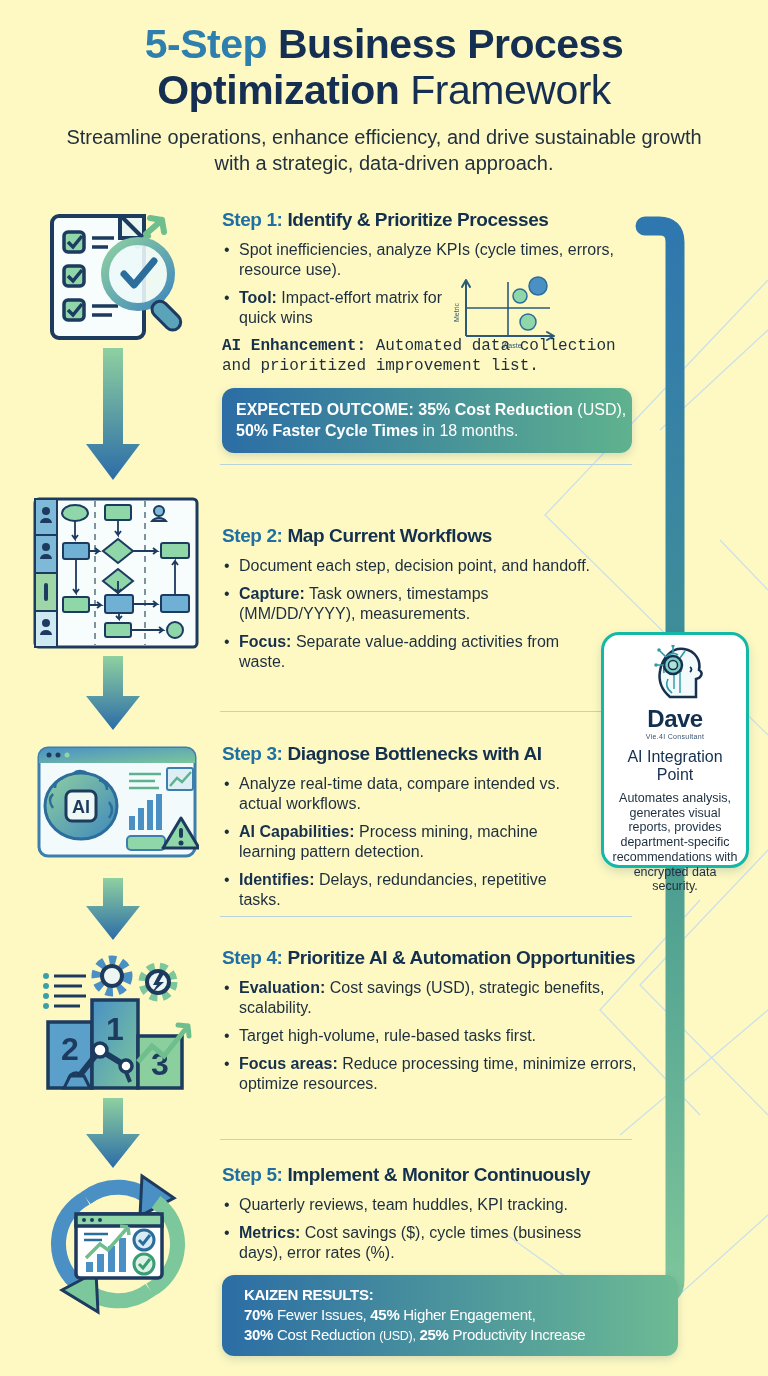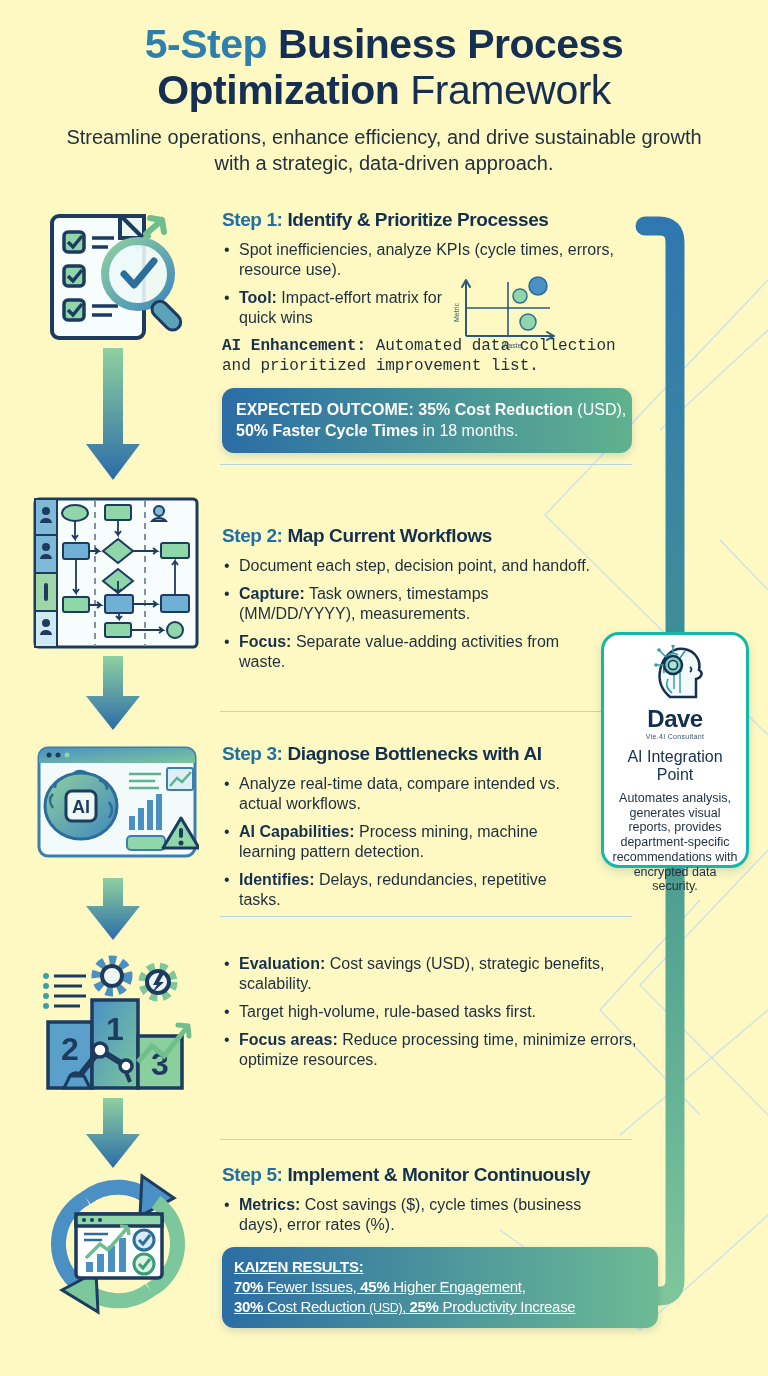--- a/index.html
+++ b/index.html
@@ -22,22 +22,22 @@
   ul.bullets li{position:relative;padding-left:17px;margin-bottom:8px;font-size:16px;line-height:1.25;}
   ul.bullets li::before{content:"•";position:absolute;left:2px;top:0;color:#1d2e3e;}
   b{font-weight:700;color:#16304e;}
   .ai-note{margin-top:4px;font-size:16px;line-height:1.25;font-family:Liberation Mono, monospace;}
   
   .gbox{margin-top:12px;border-radius:12px;color:#ffffff;
         background:linear-gradient(90deg,#2b6da5,#5fb28e);
         box-shadow:0 3px 8px rgba(30,80,110,.18);}
   .gbox b{color:#ffffff;}
   .outcome{width:382px;padding:11px 14px;font-size:16px;line-height:1.35;white-space:nowrap;}
-  .kaizen{width:412px;padding:10px 12px;font-size:15px;line-height:1.35;letter-spacing:-0.3px;white-space:nowrap;
-          background:linear-gradient(90deg,#2b6da5,#6cbb94);text-decoration:underline;}
+  .kaizen{width:412px;padding:10px 22px;font-size:15px;line-height:1.35;letter-spacing:-0.3px;white-space:nowrap;
+          background:linear-gradient(90deg,#2b6da5,#6cbb94);}
   .kaizen .small{font-size:12.5px;font-weight:400;}
   .reg{font-weight:400;color:inherit;}
   
   .divider{position:absolute;left:220px;width:412px;height:1px;background:#b9d3dd;z-index:1;}
   
   .ai-card{position:absolute;left:601px;top:616px;width:148px;height:236px;box-sizing:border-box;
            background:#ffffff;border:3px solid #14b8a6;border-radius:18px;z-index:4;
            box-shadow:0 4px 10px rgba(40,90,110,.18);padding:10px 8px;text-align:center;margin-top:16px;}
   .brand{font-size:24px;font-weight:700;color:#14304f;letter-spacing:-0.5px;margin-top:2px;}
   .tagline{font-size:7px;color:#37536e;letter-spacing:.3px;}
@@ -148,32 +148,34 @@
     <ul class="bullets">
       <li style="width:350px"><b></b><span>Analyze real-time data, compare intended vs. actual workflows.</span></li>
       <li style="width:350px"><b>AI Capabilities:</b><span> Process mining, machine learning pattern detection.</span></li>
       <li style="width:350px"><b>Identifies:</b><span> Delays, redundancies, repetitive tasks.</span></li>
     </ul>
   </div>
 
   <div class="divider" style="top:916px;"></div>
 
   <div class="step" style="top:946px;width:430px;">
+    <div class="step-h wrap"><span class="num">Step 4:</span> <span>Prioritize AI &amp; Automation Opportunities</span></div>
     <ul class="bullets">
       <li><b>Evaluation:</b><span> Cost savings (USD), strategic benefits, scalability.</span></li>
       <li><b></b><span>Target high-volume, rule-based tasks first.</span></li>
       <li><b>Focus areas:</b><span> Reduce processing time, minimize errors, optimize resources.</span></li>
     </ul>
   </div>
 
   <div class="divider" style="top:1139px;"></div>
 
   <div class="step" style="top:1163px;width:440px;">
     <div class="step-h"><span class="num">Step 5:</span> <span>Implement &amp; Monitor Continuously</span></div>
     <ul class="bullets">
+      <li><b></b><span>Quarterly reviews, team huddles, KPI tracking.</span></li>
       <li style="width:360px"><b>Metrics:</b><span> Cost savings ($), cycle times (business days), error rates (%).</span></li>
     </ul>
     <div class="gbox kaizen">
       <b>KAIZEN RESULTS:</b><br>
       <b>70%</b><span class="reg"> Fewer Issues, </span><b>45%</b><span class="reg"> Higher Engagement,</span><br>
       <b>30%</b><span class="reg"> Cost Reduction </span><span class="small">(USD),</span><b> 25%</b><span class="reg"> Productivity Increase</span>
     </div>
   </div>
 
   <svg class="iconbox" style="left:42px;top:202px;" width="152" height="228" viewBox="0 0 152 228">

